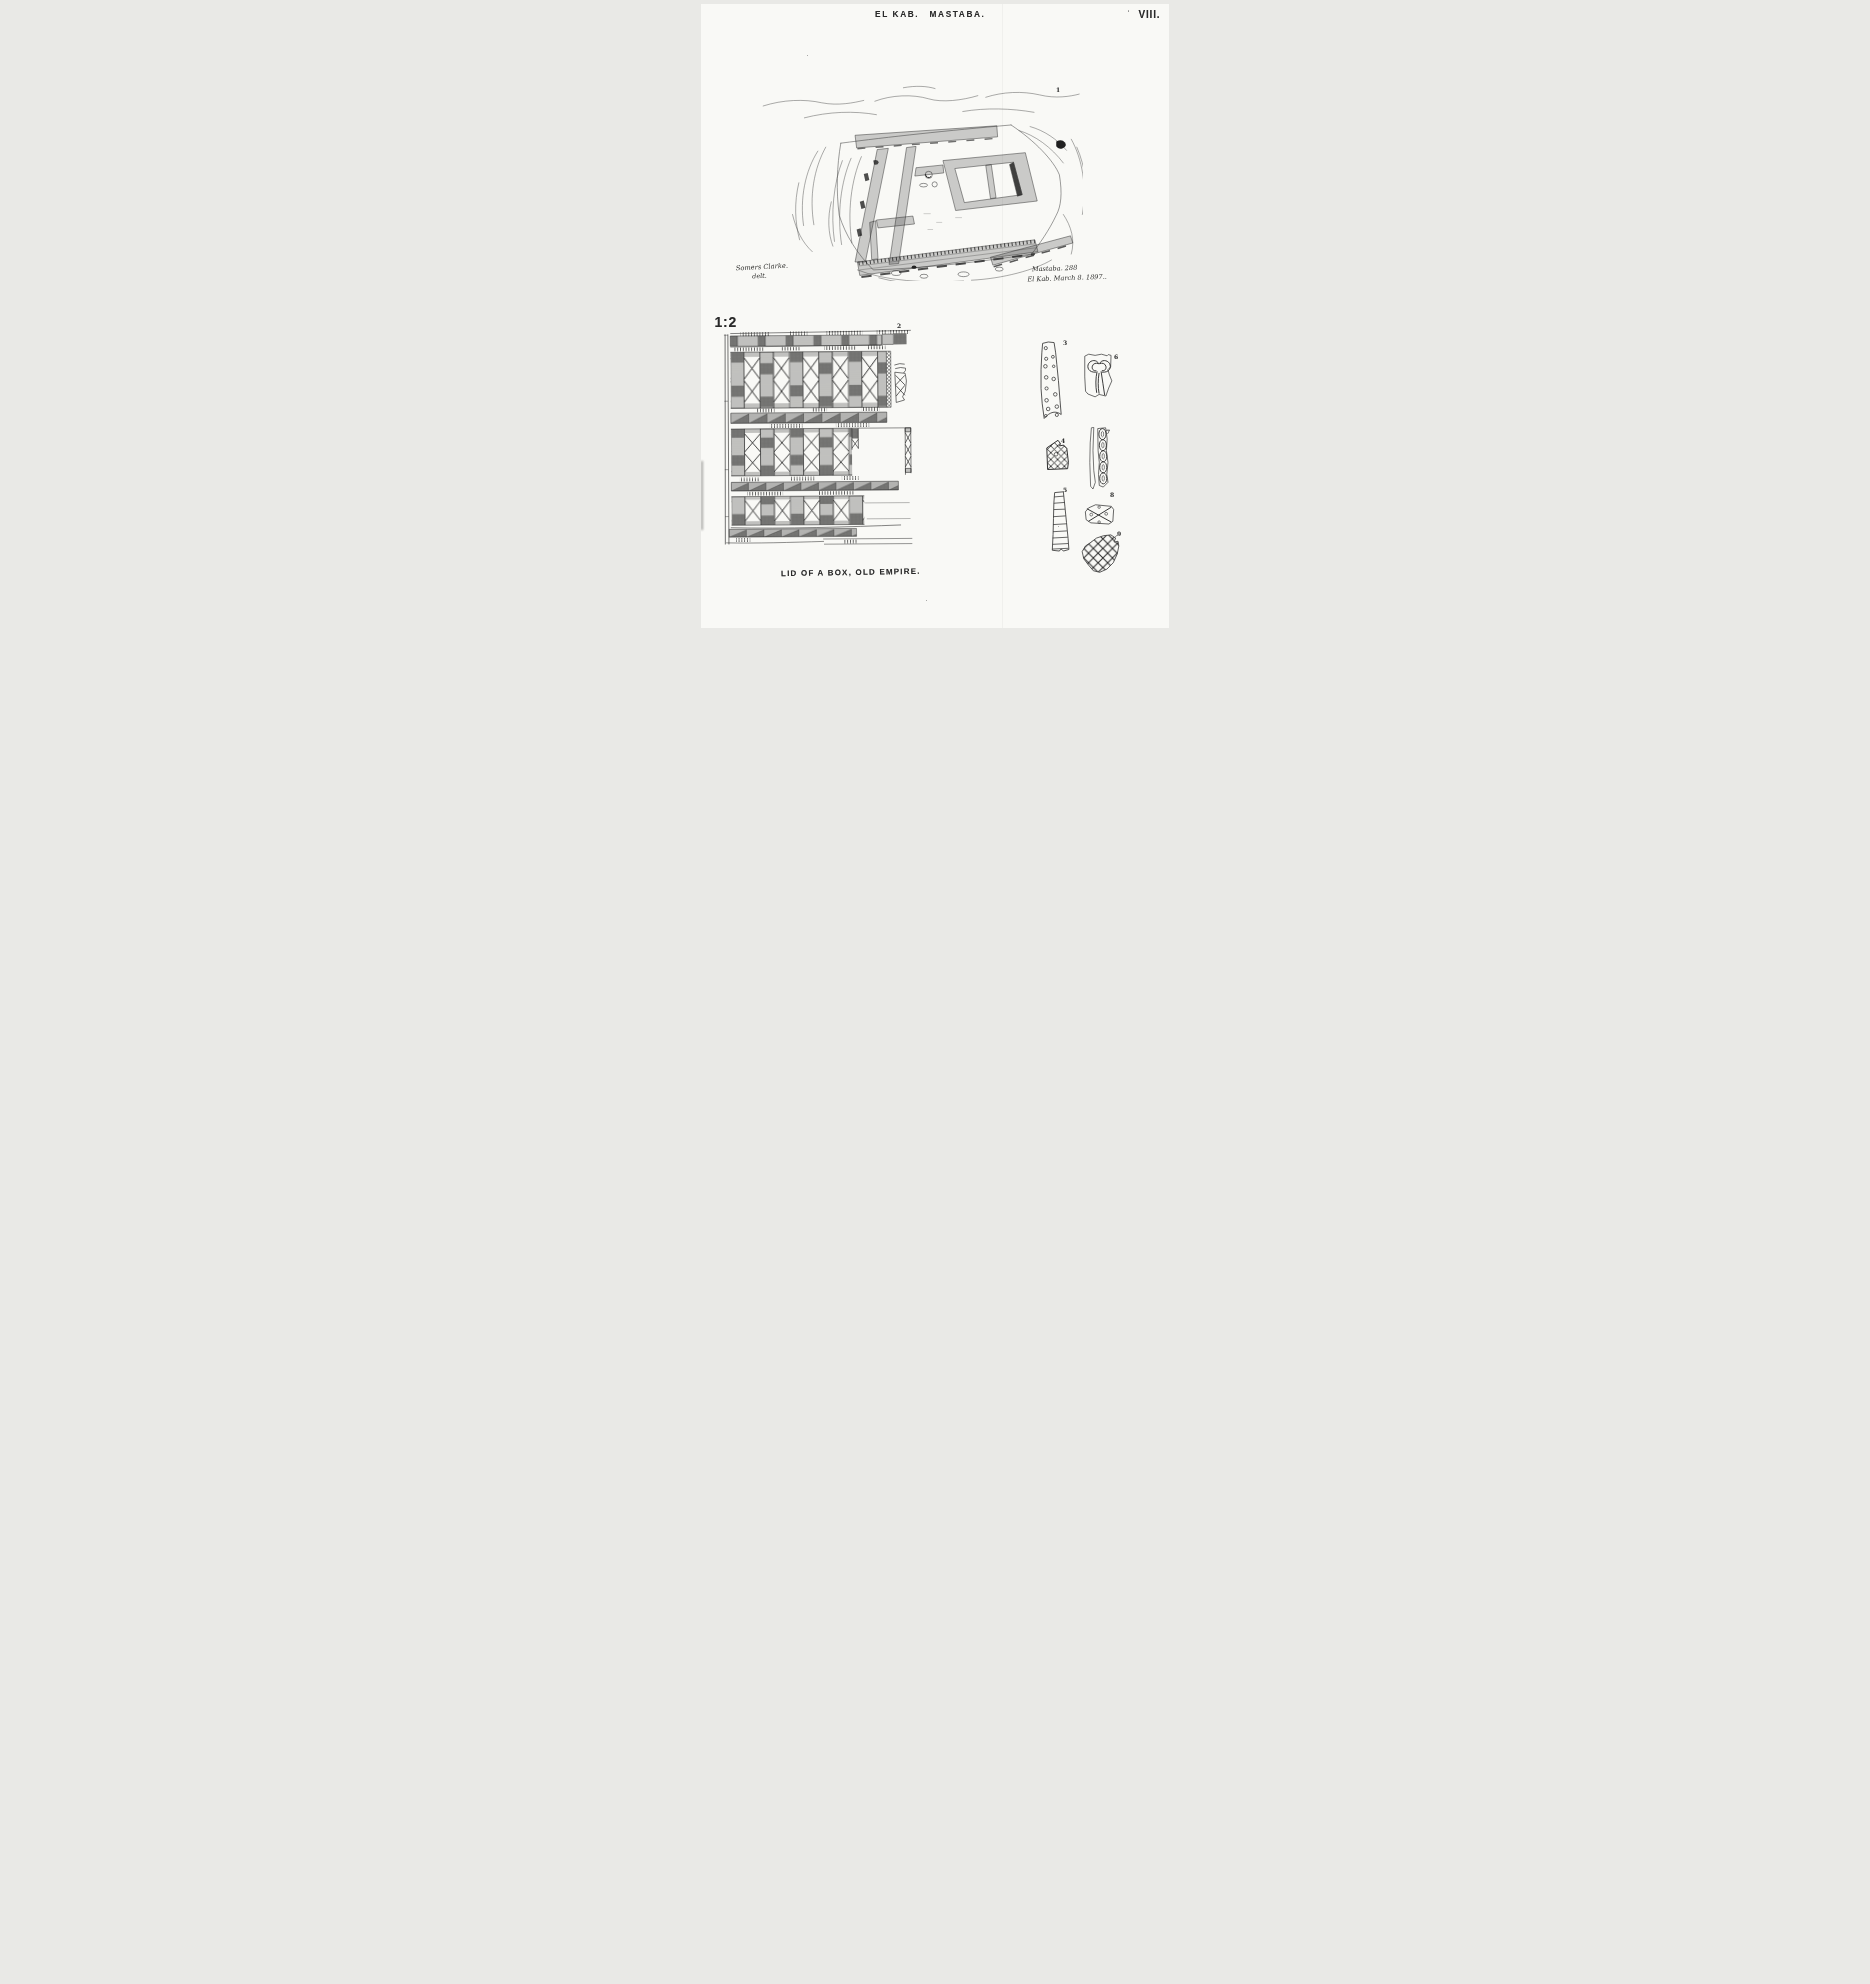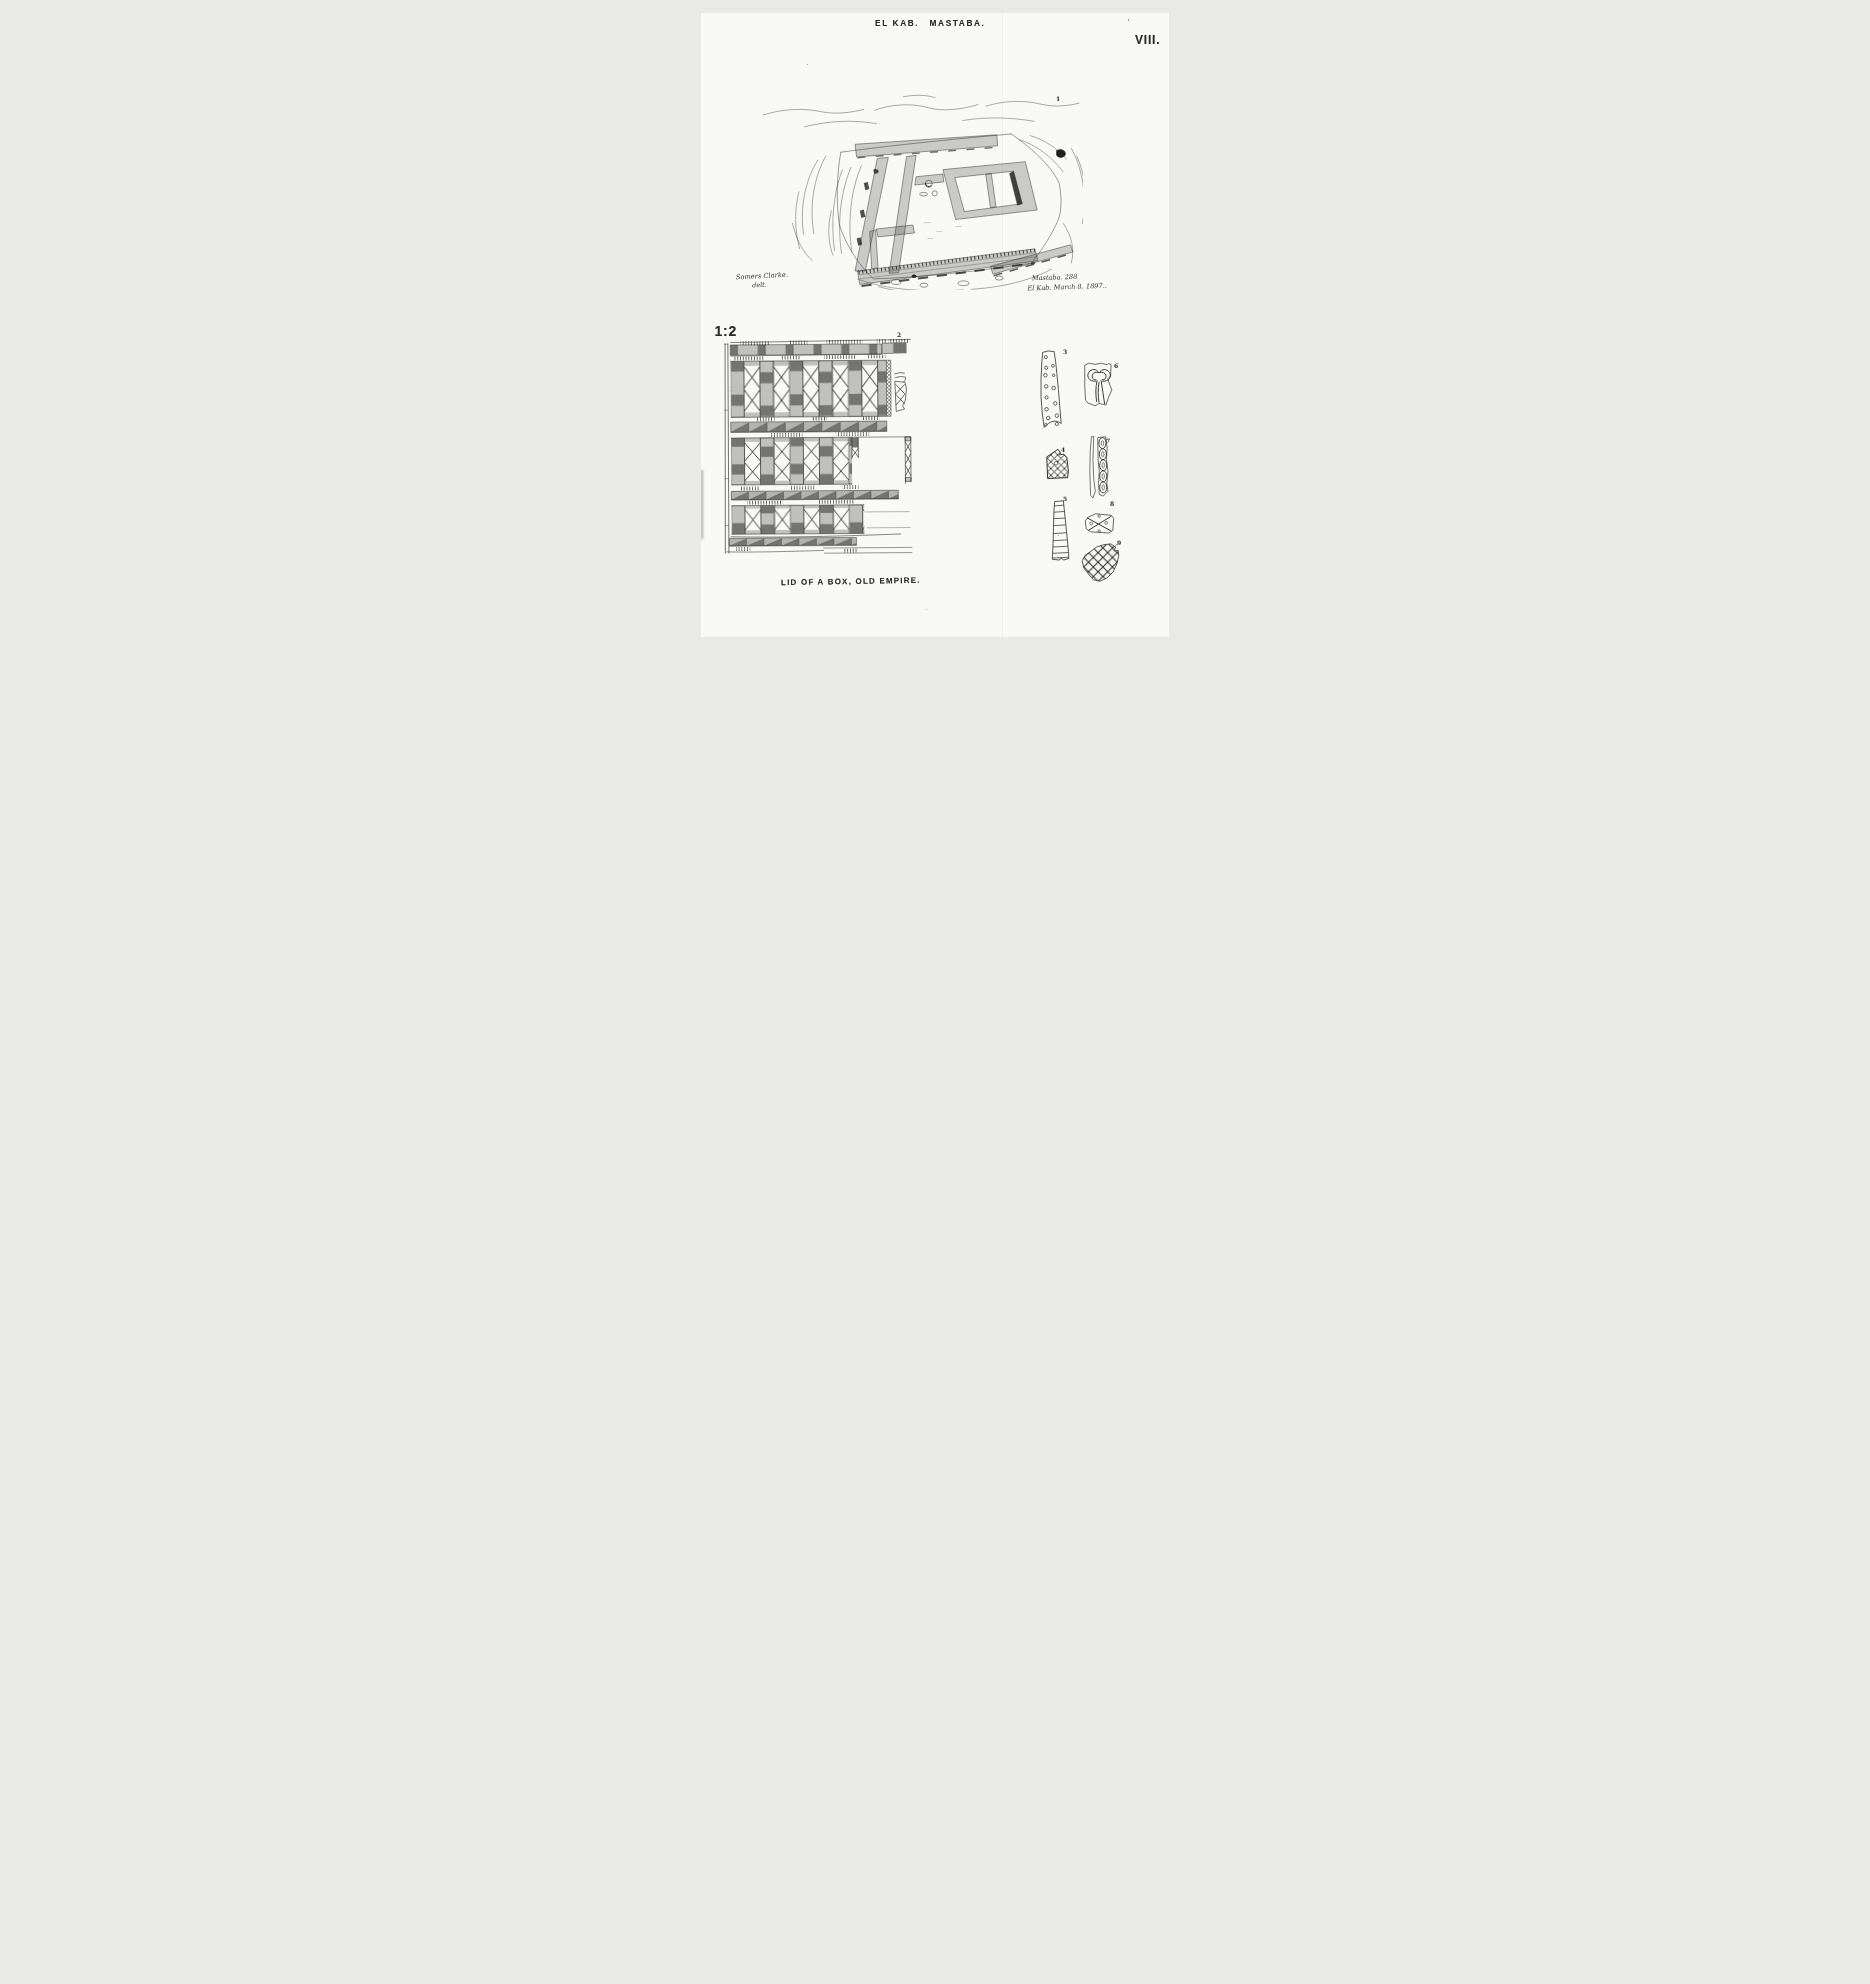--- a/index.html
+++ b/index.html
@@ -1,22 +1,22 @@
 <!DOCTYPE html>
 <html style="font-size:6.4px"><head>
 <meta charset="utf-8">
 <style>
   html,body{margin:0;padding:0;background:#e9e9e6;}
-  .page{position:relative;width:468px;height:624px;margin:13px auto;background:#f9f9f6;
+  .page{position:relative;width:468px;height:624px;margin:4px auto;background:#f9f9f6;
         overflow:hidden;font-family:"Liberation Sans",sans-serif;color:#222222;}
   .printed{position:absolute;font-family:"Liberation Sans",sans-serif;font-weight:700;
            color:#2a2a2a;text-shadow:0 0 0.2px #44444466;white-space:nowrap;}
   .title-block{left:174px;top:5.2px;font-size:8.3px;letter-spacing:1.6px;}
   .title-block .gap{display:inline-block;width:10.3px;}
-  .plate-no{right:8.7px;top:20px;font-size:12px;letter-spacing:0.8px;}
+  .plate-no{right:8.7px;top:5px;font-size:10px;letter-spacing:0.8px;}
   .scale-note{left:13.5px;top:310px;font-size:14px;letter-spacing:0.8px;}
   .caption{left:80px;top:564px;font-size:8px;letter-spacing:1.2px;transform:rotate(-1deg);}
   .fig-label{position:absolute;font-family:"DejaVu Serif",serif;font-weight:700;
              font-size:6px;color:#262626;white-space:nowrap;}
   .hand{position:absolute;font-family:"DejaVu Serif",serif;font-style:italic;
         color:#30302e;font-size:6.7px;line-height:1.5;white-space:nowrap;}
   .credit{left:35px;top:258px;transform:rotate(-3deg);}
   .credit .l2{margin-left:16px;font-size:6.4px;}
   .inscr{left:331px;top:260px;transform:rotate(-2deg);font-size:6.6px;}
   .inscr .l2{margin-left:-4.8px;}

